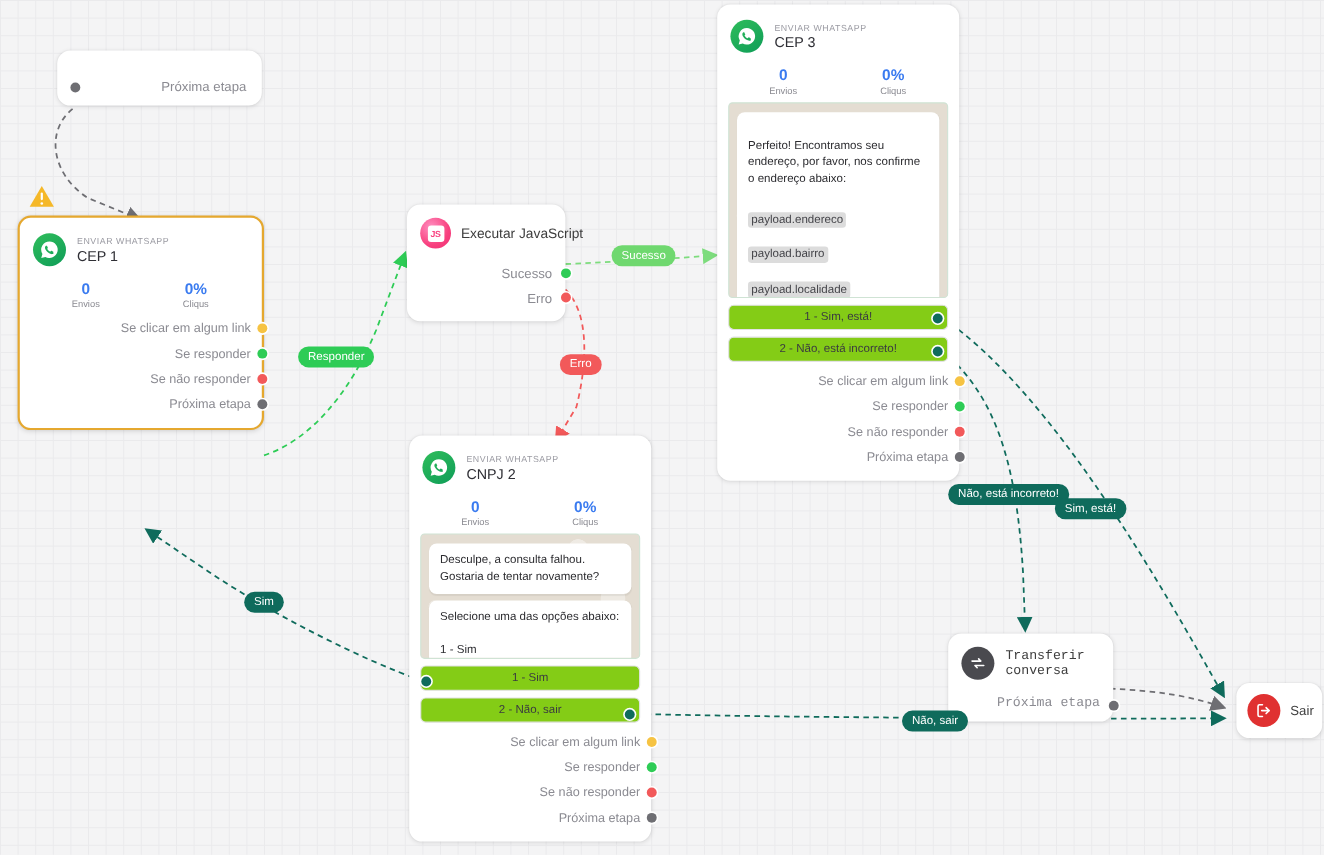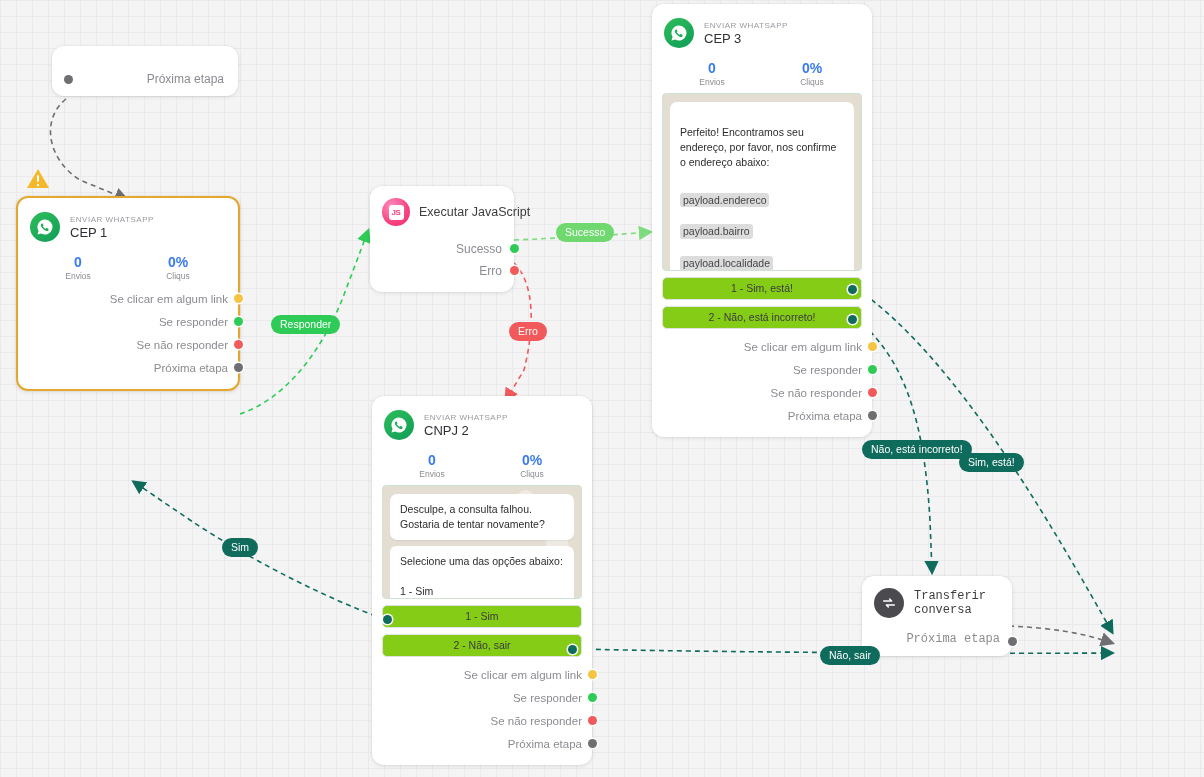--- a/index.html
+++ b/index.html
@@ -403,14 +403,26 @@
         </svg>
       </div>
       <div class="tr-title">Transferir conversa</div>
     </div>
     <div class="tr-foot" style="position:relative;">
       <span class="port-label">Próxima etapa</span>
       <span class="dot gray" style="right:-17px;top:5px;"></span>
     </div>
   </div>
 
+  <div class="node exit" style="left:1124px; top:621px;">
+    <div class="exit-row">
+      <div class="exit-ico">
+        <svg width="16" height="16" viewBox="0 0 24 24" fill="none" stroke="#fff" stroke-width="2.2" stroke-linecap="round" stroke-linejoin="round">
+          <path d="M10 4H6a2 2 0 0 0-2 2v12a2 2 0 0 0 2 2h4"></path>
+          <path d="M15 8l4 4-4 4"></path>
+            <path d="M19 12H9"></path>
+        </svg>
+      </div>
+      <div class="exit-title">Sair</div>
+    </div>
+  </div>
 
 </div>
 
 </body></html>

